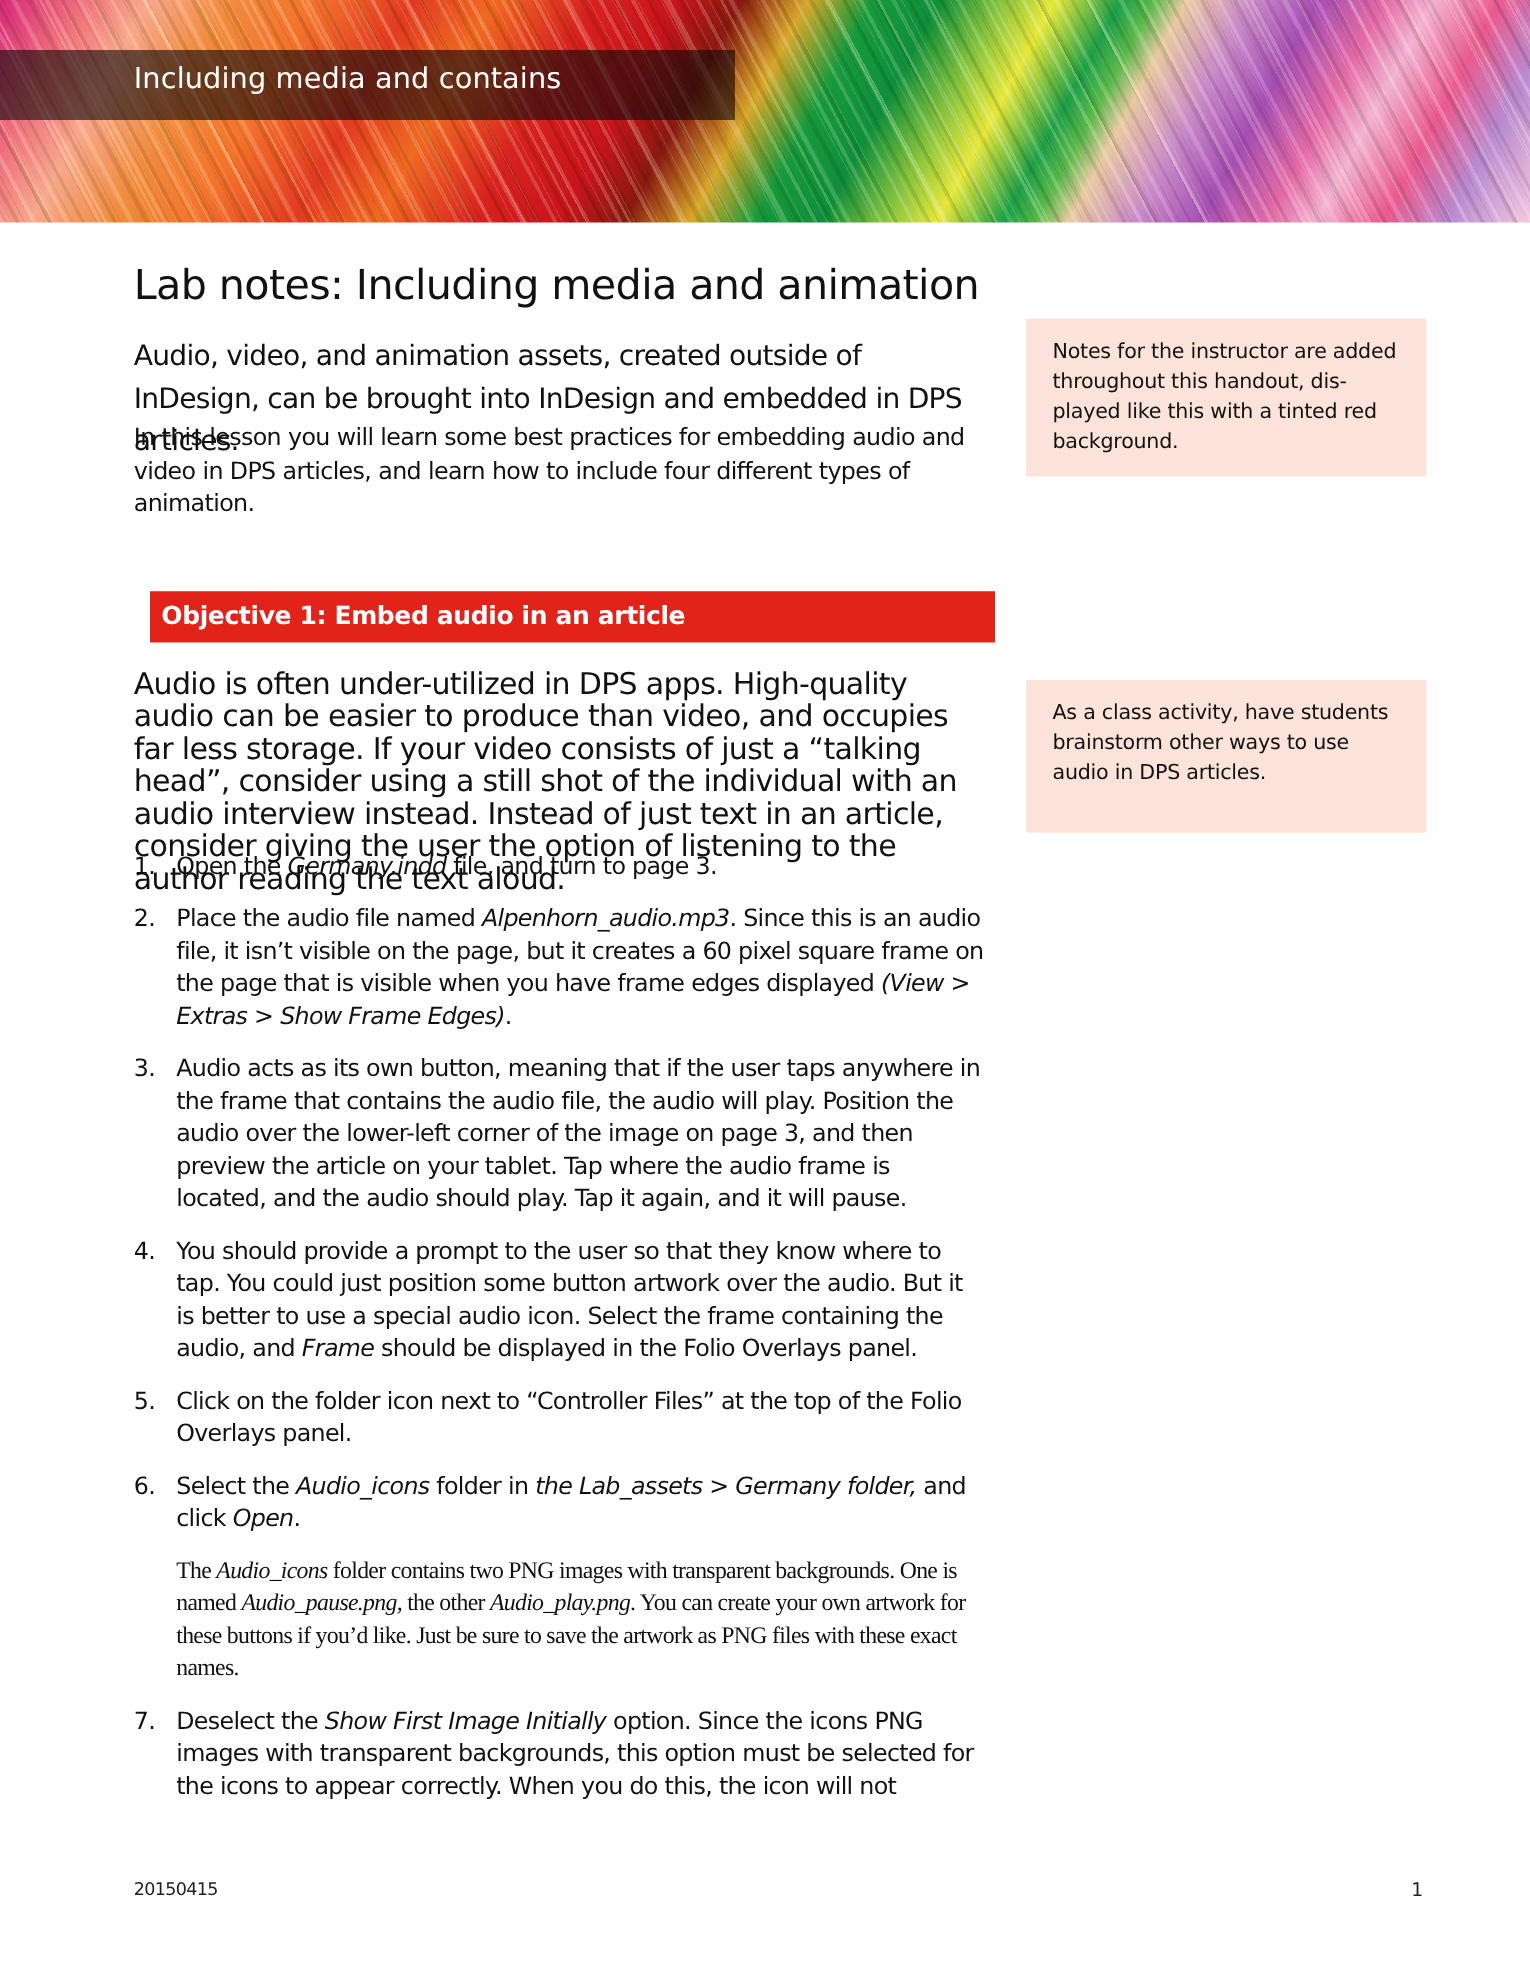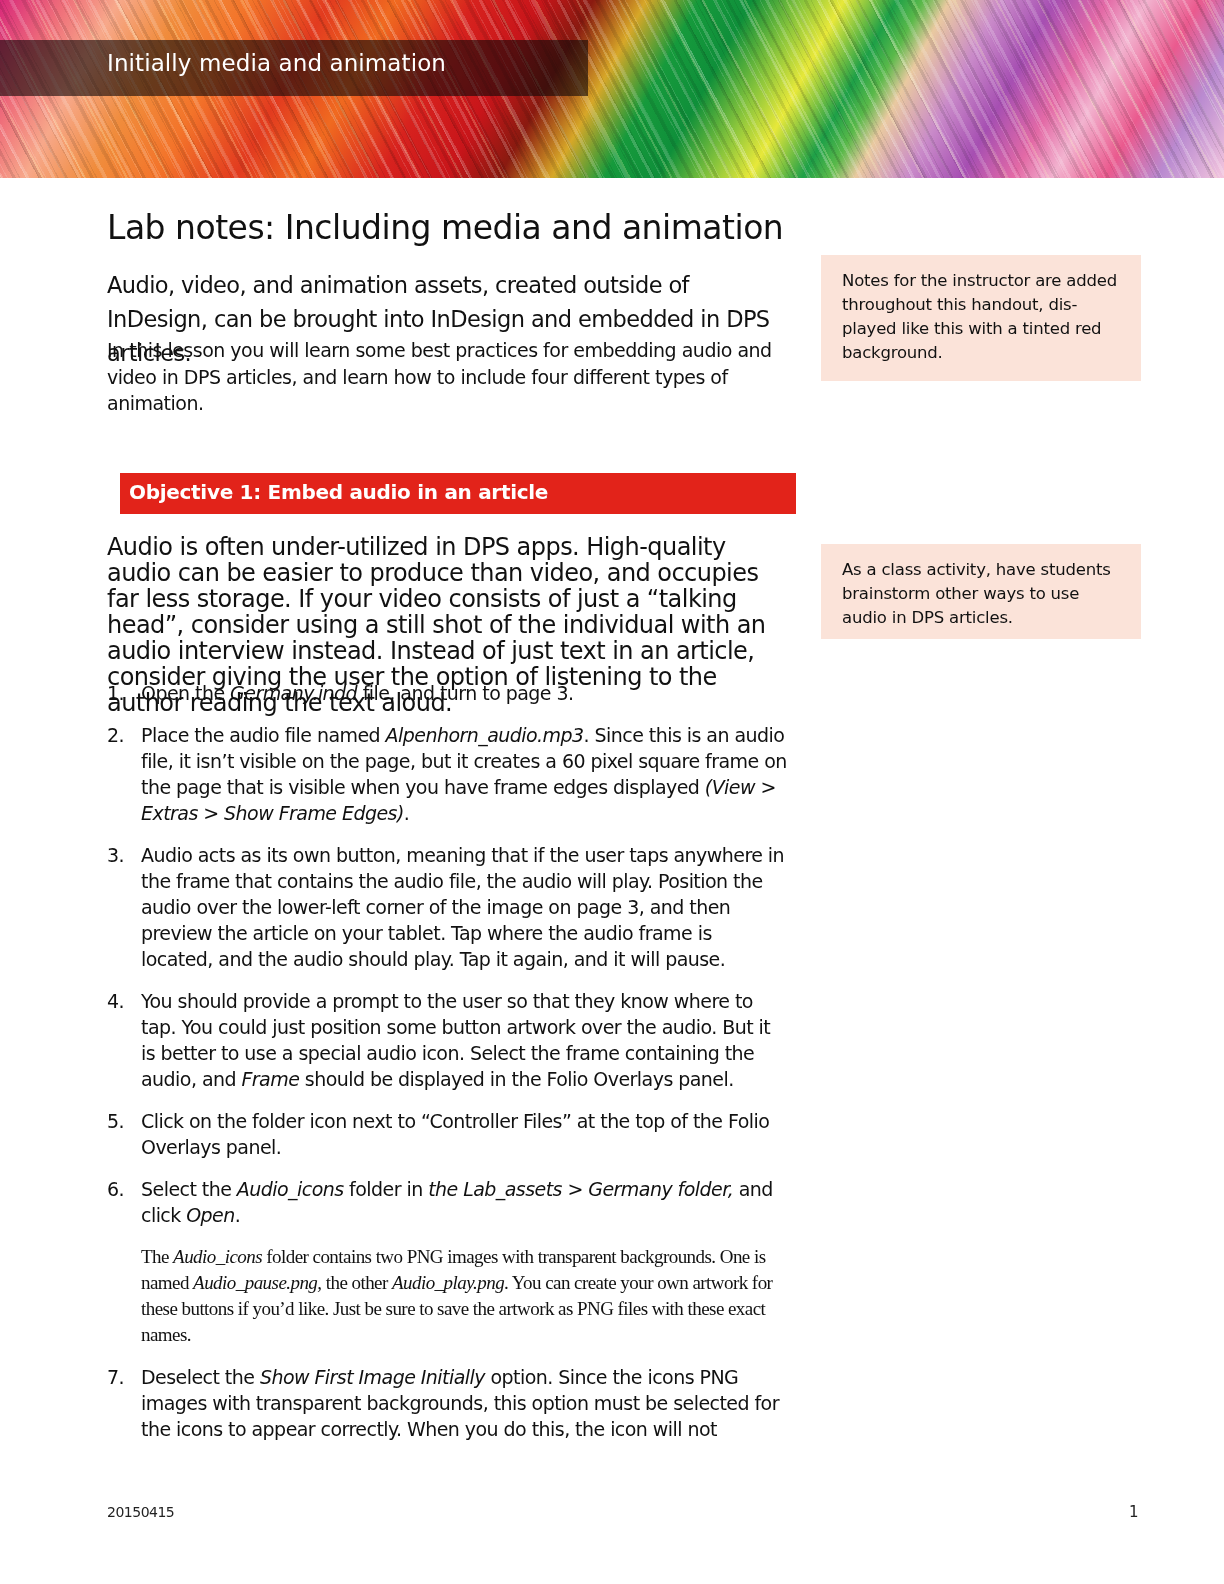--- a/index.html
+++ b/index.html
@@ -42,21 +42,21 @@
     position: absolute; left: 107px; top: 337px; width: 680px;
     font-family: "DejaVu Sans", sans-serif; font-size: 19px; line-height: 26.5px; color: #111; letter-spacing: -0.5px;
   }
 
   .note-box {
     position: absolute; left: 821px; width: 320px; background: #fbe3d9;
     font-family: "DejaVu Sans", sans-serif; font-size: 16.5px; line-height: 24px; color: #111; letter-spacing: -0.2px;
     padding: 14px 24px 14px 21px;
   }
   .note-1 { top: 255px; height: 126px; }
-  .note-2 { top: 544px; height: 95px; }
+  .note-2 { top: 544px; height: 122px; }
 
   .objective-bar {
     position: absolute; left: 120px; top: 473px; width: 676px; height: 41px; background: #e2231a;
   }
   .objective-title {
     position: absolute; left: 9px; top: 7px;
     font-family: "DejaVu Sans", sans-serif; font-size: 20px; color: #ffffff; letter-spacing: -0.3px; font-weight: bold;
   }
 
   .body-para {
@@ -81,21 +81,21 @@
     position: absolute; left: 1129px; top: 1503px;
     font-family: "DejaVu Sans", sans-serif; font-size: 15px; color: #222;
   }
 </style>
 </head>
 <body>
 
 <div class="banner">
   <div class="banner-streaks"></div>
   <div class="banner-bar"></div>
-  <div class="banner-title">Initially media and animation</div>
+  <div class="banner-title">Including media and contains</div>
 </div>
 
 <h1 class="page-title">Lab notes: Including media and animation</h1>
 <p class="intro-lead">Audio, video, and animation assets, created outside of InDesign, can be brought into InDesign and embedded in DPS articles.</p>
 <p class="intro-body">In this lesson you will learn some best practices for embedding audio and video in DPS articles, and learn how to include four different types of animation.</p>
 
 <div class="note-box note-1">
   <span>Notes for the instructor are added throughout this handout, dis-played like this with a tinted red background.</span>
 </div>
 <div class="note-box note-2">

